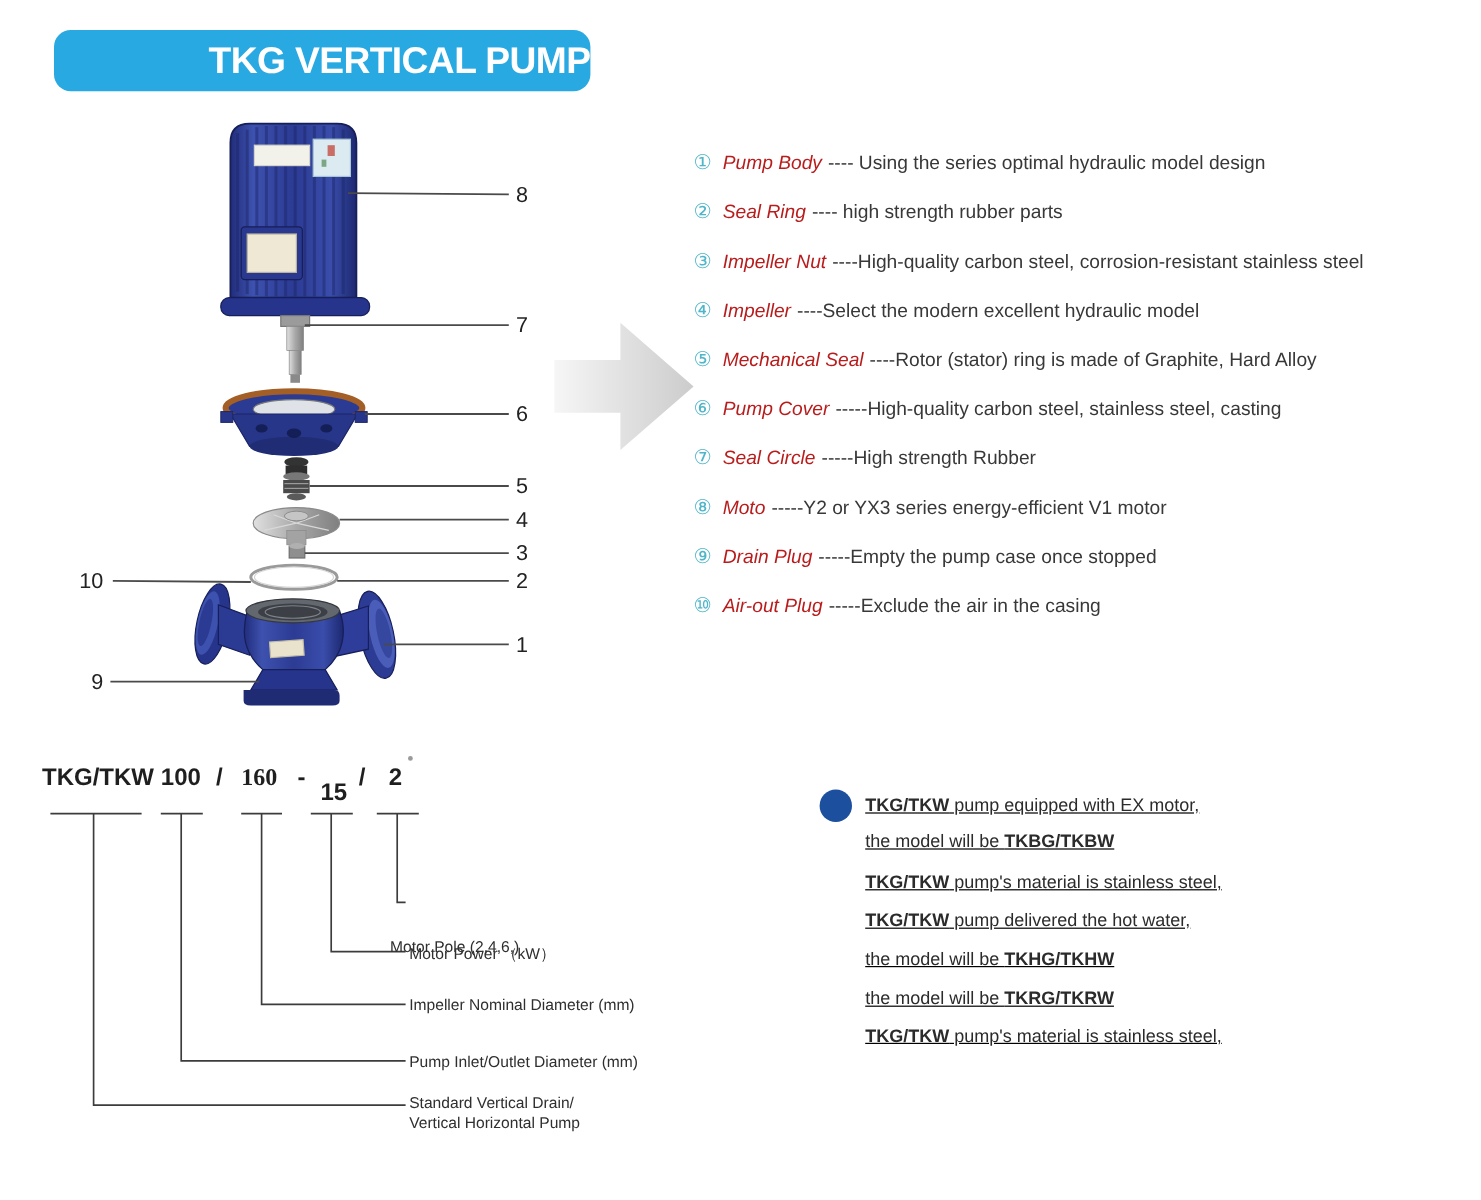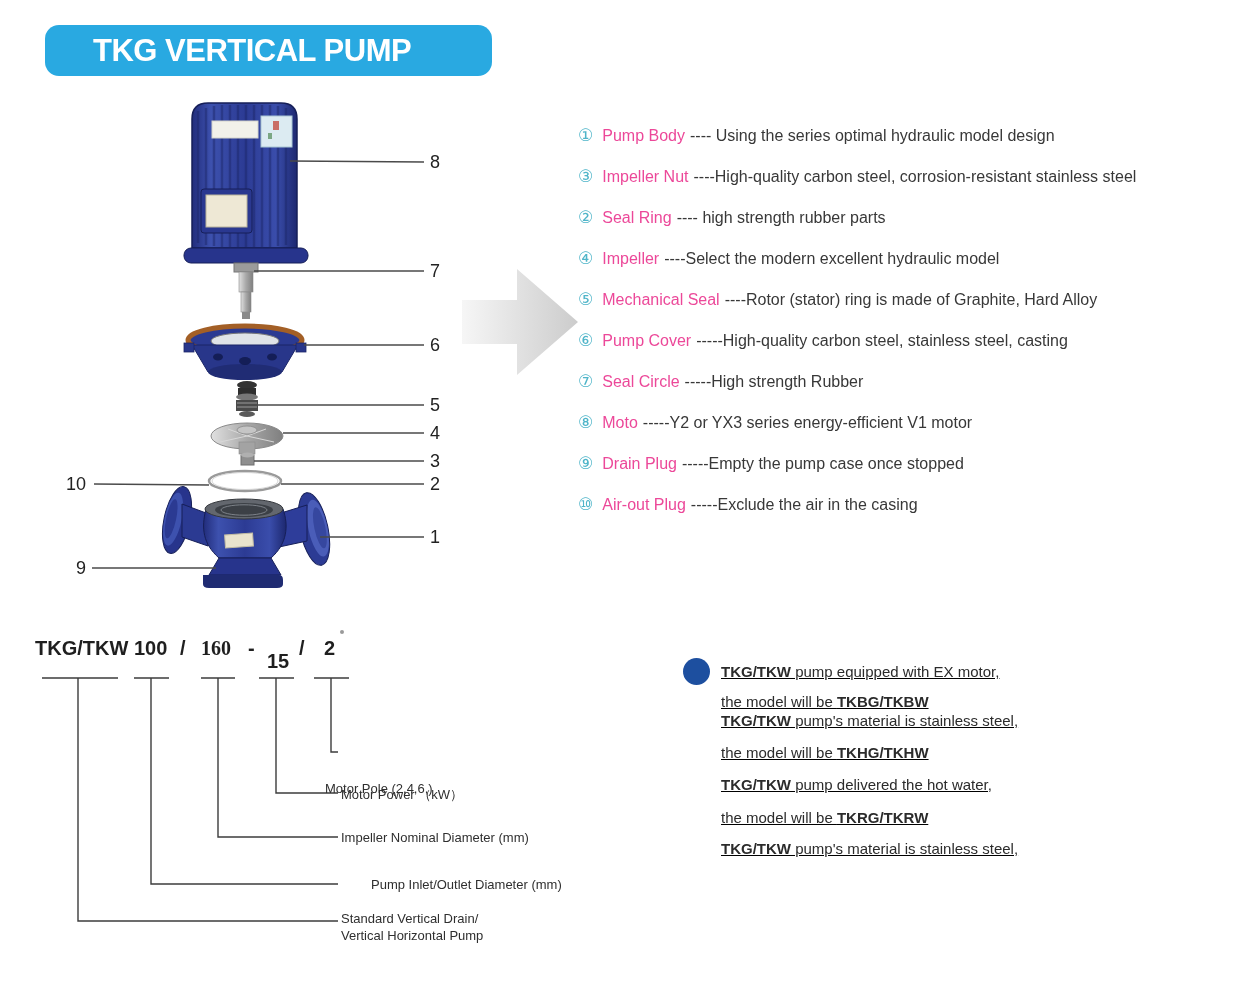--- a/index.html
+++ b/index.html
@@ -1,45 +1,45 @@
 <!DOCTYPE html>
 <html><head>
 <meta charset="utf-8">
 <style>
   html,body{margin:0;padding:0;background:#fff;}
   .page{position:relative;width:1234px;height:1000px;background:#ffffff;overflow:hidden;
         font-family:"Liberation Sans","DejaVu Sans",sans-serif;}
 
   
   .banner{position:absolute;left:45px;top:25px;width:447px;height:51px;background:#29a9e1;
-          border-radius:14px;display:flex;align-items:center;padding-left:48px;box-sizing:border-box;}
+          border-radius:14px;display:flex;align-items:center;padding-left:48px;box-sizing:border-box;justify-content:flex-end;}
   .banner-label{color:#ffffff;font-size:31px;font-weight:bold;letter-spacing:-0.5px;white-space:nowrap;}
 
   
   .pump-svg{position:absolute;left:30px;top:85px;}
   .arrow-svg{position:absolute;left:455px;top:255px;}
   .tree-svg{position:absolute;left:30px;top:668px;}
 
   
   .parts-list{position:absolute;left:578px;top:124px;width:656px;}
   .part-item{height:24px;margin-bottom:17px;font-size:16px;color:#383838;white-space:nowrap;line-height:24px;}
   .pnum{color:#4fb5c9;font-size:17px;margin-right:9px;}
-  .pname{color:#ec4899;}
+  .pname{color:#b91c1c;font-style:italic;}
   .pdesc{color:#383838;margin-left:5px;}
 
   
   .model-seg{position:absolute;top:637px;font-size:20px;font-weight:bold;color:#1f1f1f;white-space:nowrap;}
   .code-label{position:absolute;font-size:13px;color:#2f2f2f;white-space:nowrap;}
 
   
   .notes-bullet{position:absolute;left:683px;top:658px;width:27px;height:27px;border-radius:50%;background:#1d4f9f;}
   .notes{position:absolute;left:721px;top:662px;width:470px;text-decoration:underline;}
   .note-line{font-size:15px;color:#2b2b2b;line-height:19px;white-space:nowrap;}
   .note-line:nth-child(1){margin-bottom:11px;}
-  .note-line:nth-child(2){}
+  .note-line:nth-child(2){margin-bottom:15px;}
   .note-line:nth-child(3){margin-bottom:13px;}
   .note-line:nth-child(4){margin-bottom:13px;}
   .note-line:nth-child(5){margin-bottom:14px;}
   .note-line:nth-child(6){margin-bottom:12px;}
   .note-line:nth-child(7){margin-bottom:5px;}
   .note-lead,.note-code{font-weight:bold;}
   .note-code-large{font-weight:bold;font-size:16.5px;}
 
   .stray-dot{position:absolute;left:340px;top:630px;width:4px;height:4px;border-radius:50%;background:#9a9a9a;}
 
@@ -197,24 +197,24 @@
       </linearGradient>
     </defs>
     <polygon points="7,45 62,45 62,14 123,67 62,120 62,89 7,89" fill="url(#arrowGrad)"></polygon>
   </svg>
 
   <div class="parts-list">
     <div class="part-item">
       <span class="pnum">①</span><span class="pname">Pump Body</span><span class="pdesc">---- Using the series optimal hydraulic model design</span>
     </div>
     <div class="part-item">
+      <span class="pnum">②</span><span class="pname">Seal Ring</span><span class="pdesc">---- high strength rubber parts</span>
+    </div>
+    <div class="part-item">
       <span class="pnum">③</span><span class="pname">Impeller Nut</span><span class="pdesc">----High-quality carbon steel, corrosion-resistant stainless steel</span>
-    </div>
-    <div class="part-item">
-      <span class="pnum">②</span><span class="pname">Seal Ring</span><span class="pdesc">---- high strength rubber parts</span>
     </div>
     <div class="part-item">
       <span class="pnum">④</span><span class="pname">Impeller</span><span class="pdesc">----Select the modern excellent hydraulic model</span>
     </div>
     <div class="part-item">
       <span class="pnum">⑤</span><span class="pname">Mechanical Seal</span><span class="pdesc">----Rotor (stator) ring is made of Graphite, Hard Alloy</span>
     </div>
     <div class="part-item">
       <span class="pnum">⑥</span><span class="pname">Pump Cover</span><span class="pdesc">-----High-quality carbon steel, stainless steel, casting</span>
     </div>
@@ -247,42 +247,42 @@
       <path d="M104,10 L139,10 M121,10 L121,216 L308,216"></path>
       <path d="M171,10 L205,10 M188,10 L188,169 L308,169"></path>
       <path d="M229,10 L264,10 M246,10 L246,125 L308,125"></path>
       <path d="M284,10 L319,10 M301,10 L301,84 L308,84"></path>
     </g>
   </svg>
 
   <div class="code-label" style="left:325px;top:745px;margin-top:36px;">Motor Pole (2,4,6,)</div>
   <div class="code-label" style="left:341px;top:786px;">Motor Power （kW）</div>
   <div class="code-label" style="left:341px;top:830px;">Impeller Nominal Diameter (mm)</div>
-  <div class="code-label" style="left:341px;top:877px;margin-left:30px;">Pump Inlet/Outlet Diameter (mm)</div>
+  <div class="code-label" style="left:341px;top:877px;">Pump Inlet/Outlet Diameter (mm)</div>
   <div class="code-label" style="left:341px;top:911px;">Standard Vertical Drain/</div>
   <div class="code-label" style="left:341px;top:928px;">Vertical Horizontal Pump</div>
 
   <div class="notes-bullet"></div>
   <div class="notes">
     <div class="note-line">
       <span class="note-lead">TKG/TKW</span><span> pump equipped with EX motor,</span>
     </div>
     <div class="note-line">
       <span>the model will be </span><span class="note-code">TKBG/TKBW</span>
     </div>
     <div class="note-line">
       <span class="note-lead">TKG/TKW</span><span> pump's material is stainless steel,</span>
     </div>
     <div class="note-line">
+      <span class="note-lead">TKG/TKW</span><span> pump delivered the hot water,</span>
+    </div>
+    <div class="note-line">
       <span>the model will be </span><span class="note-code">TKHG/TKHW</span>
     </div>
     <div class="note-line">
-      <span class="note-lead">TKG/TKW</span><span> pump delivered the hot water,</span>
-    </div>
-    <div class="note-line">
       <span>the model will be </span><span class="note-code">TKRG/TKRW</span>
     </div>
     <div class="note-line">
       <span class="note-lead">TKG/TKW</span><span> pump's material is stainless steel,</span>
     </div>
   </div>
 
   <div class="stray-dot"></div>
 
 </div>

